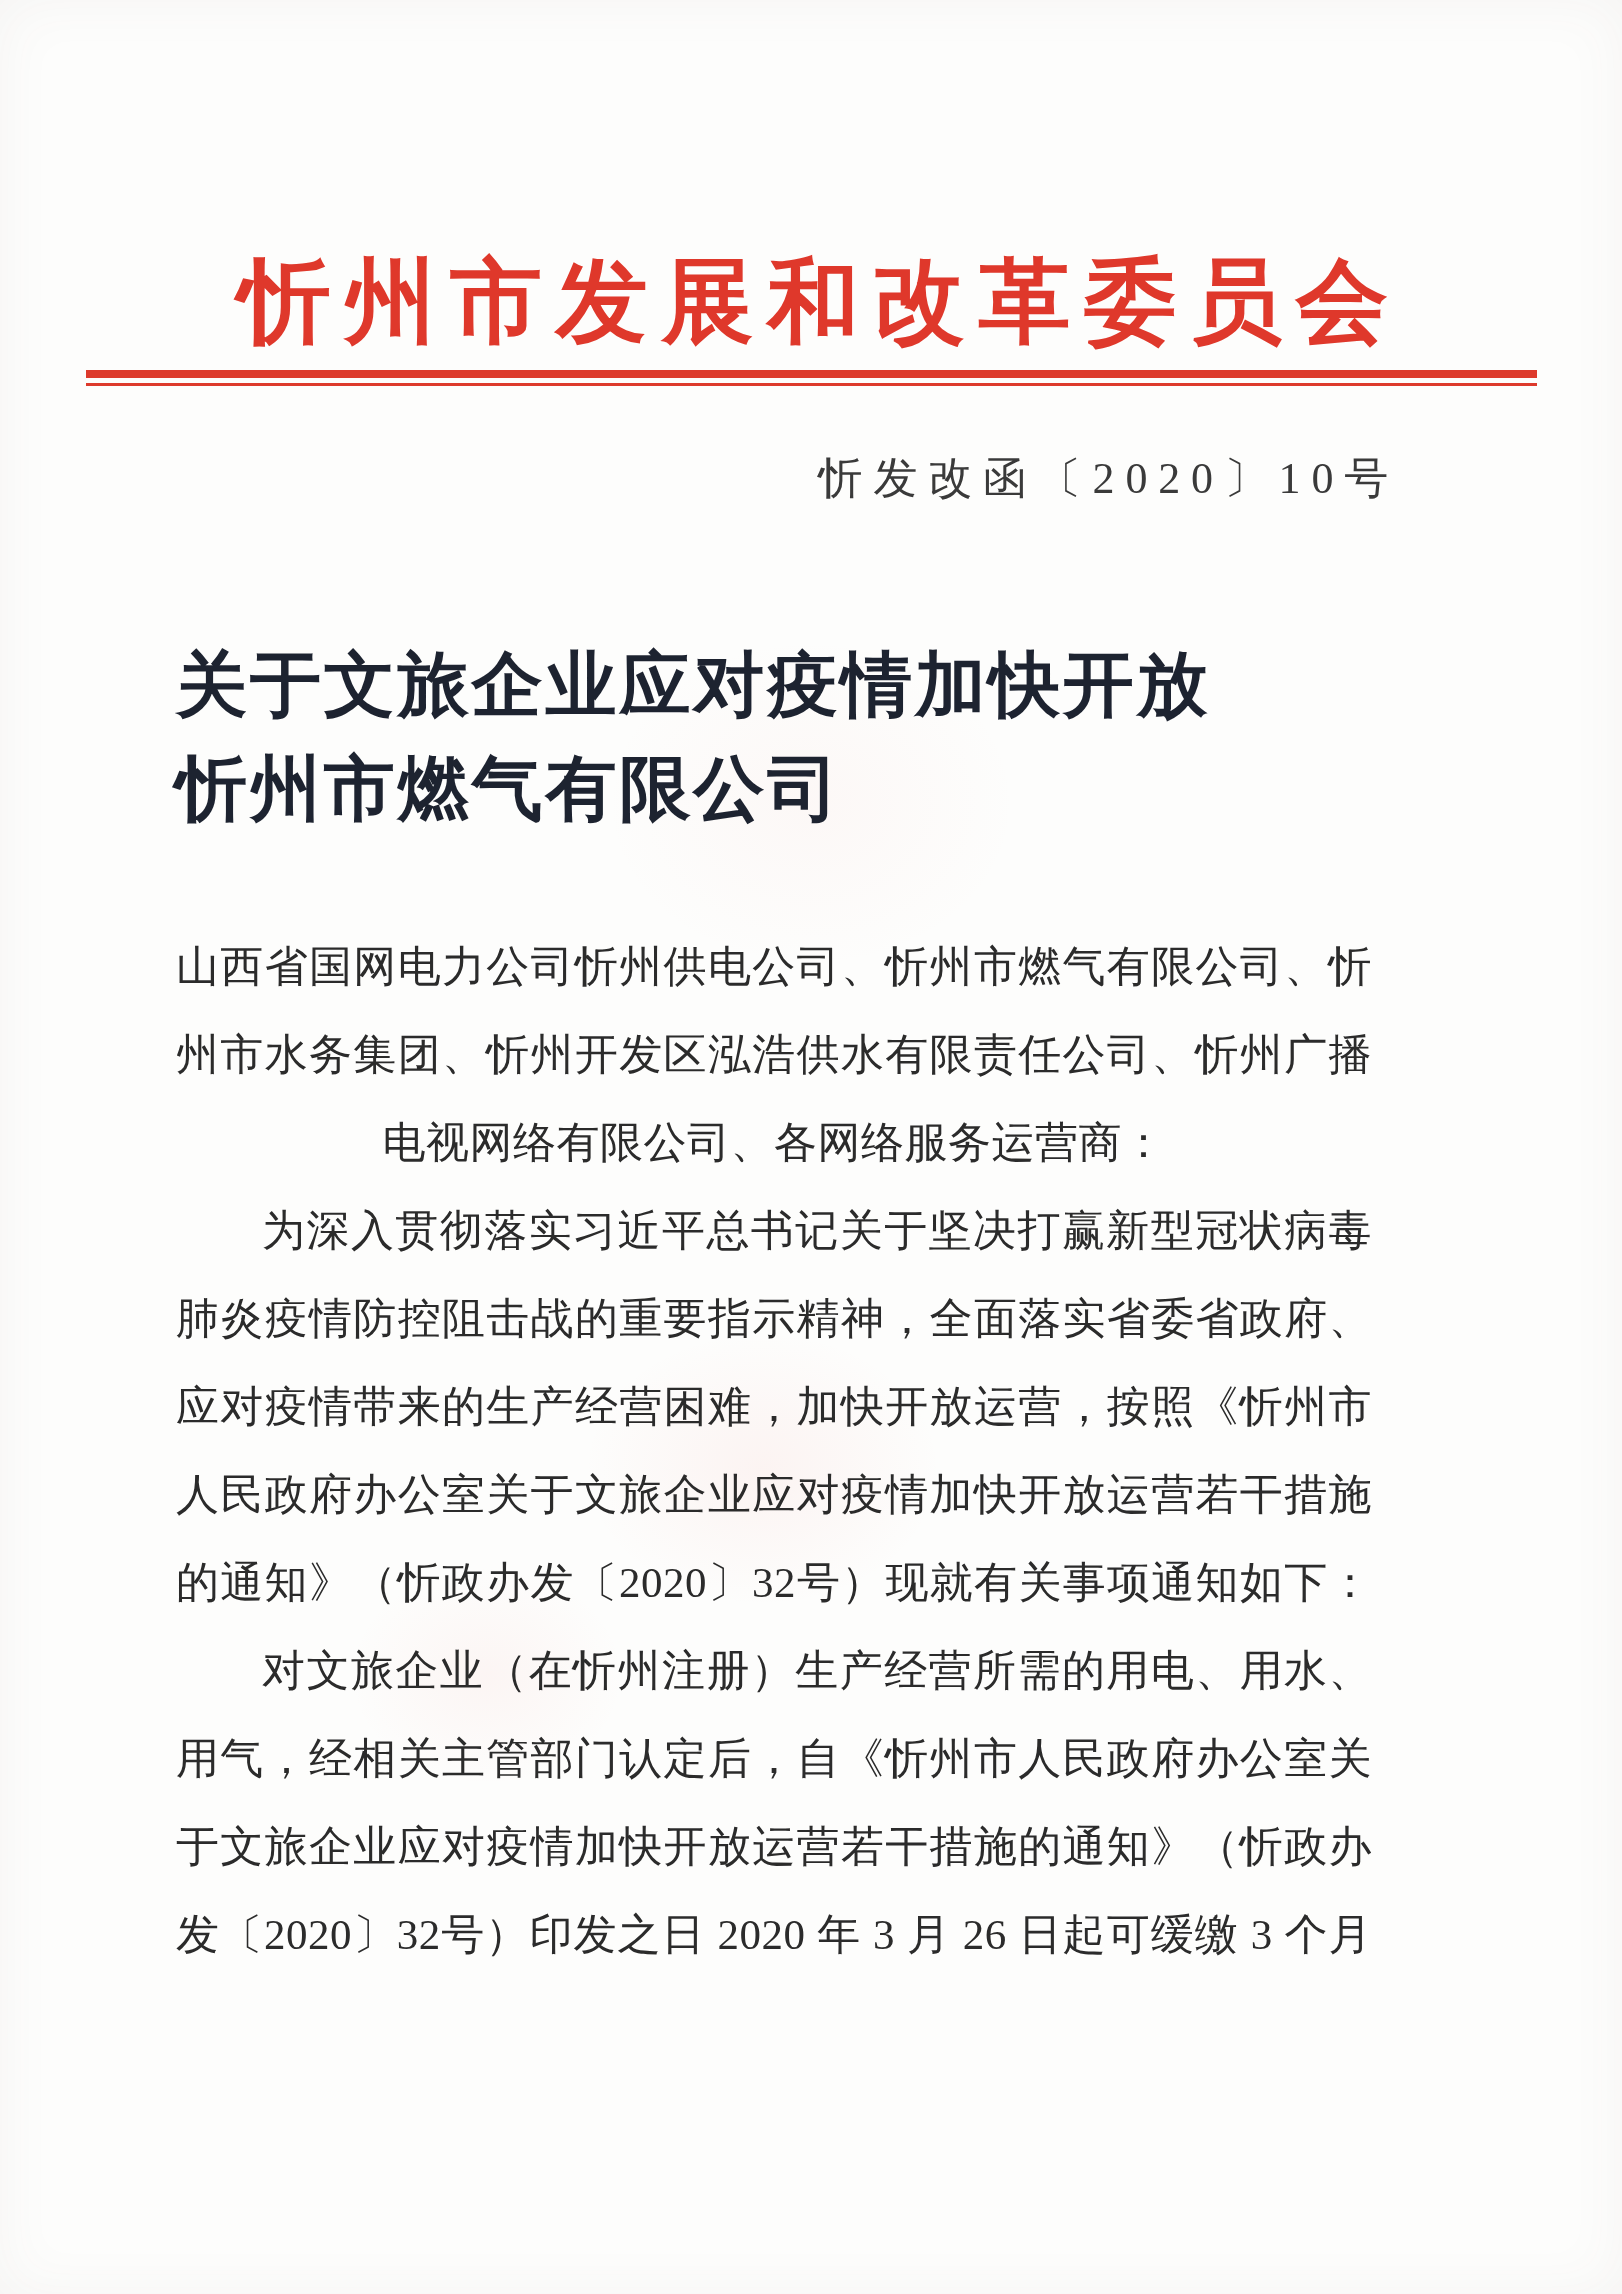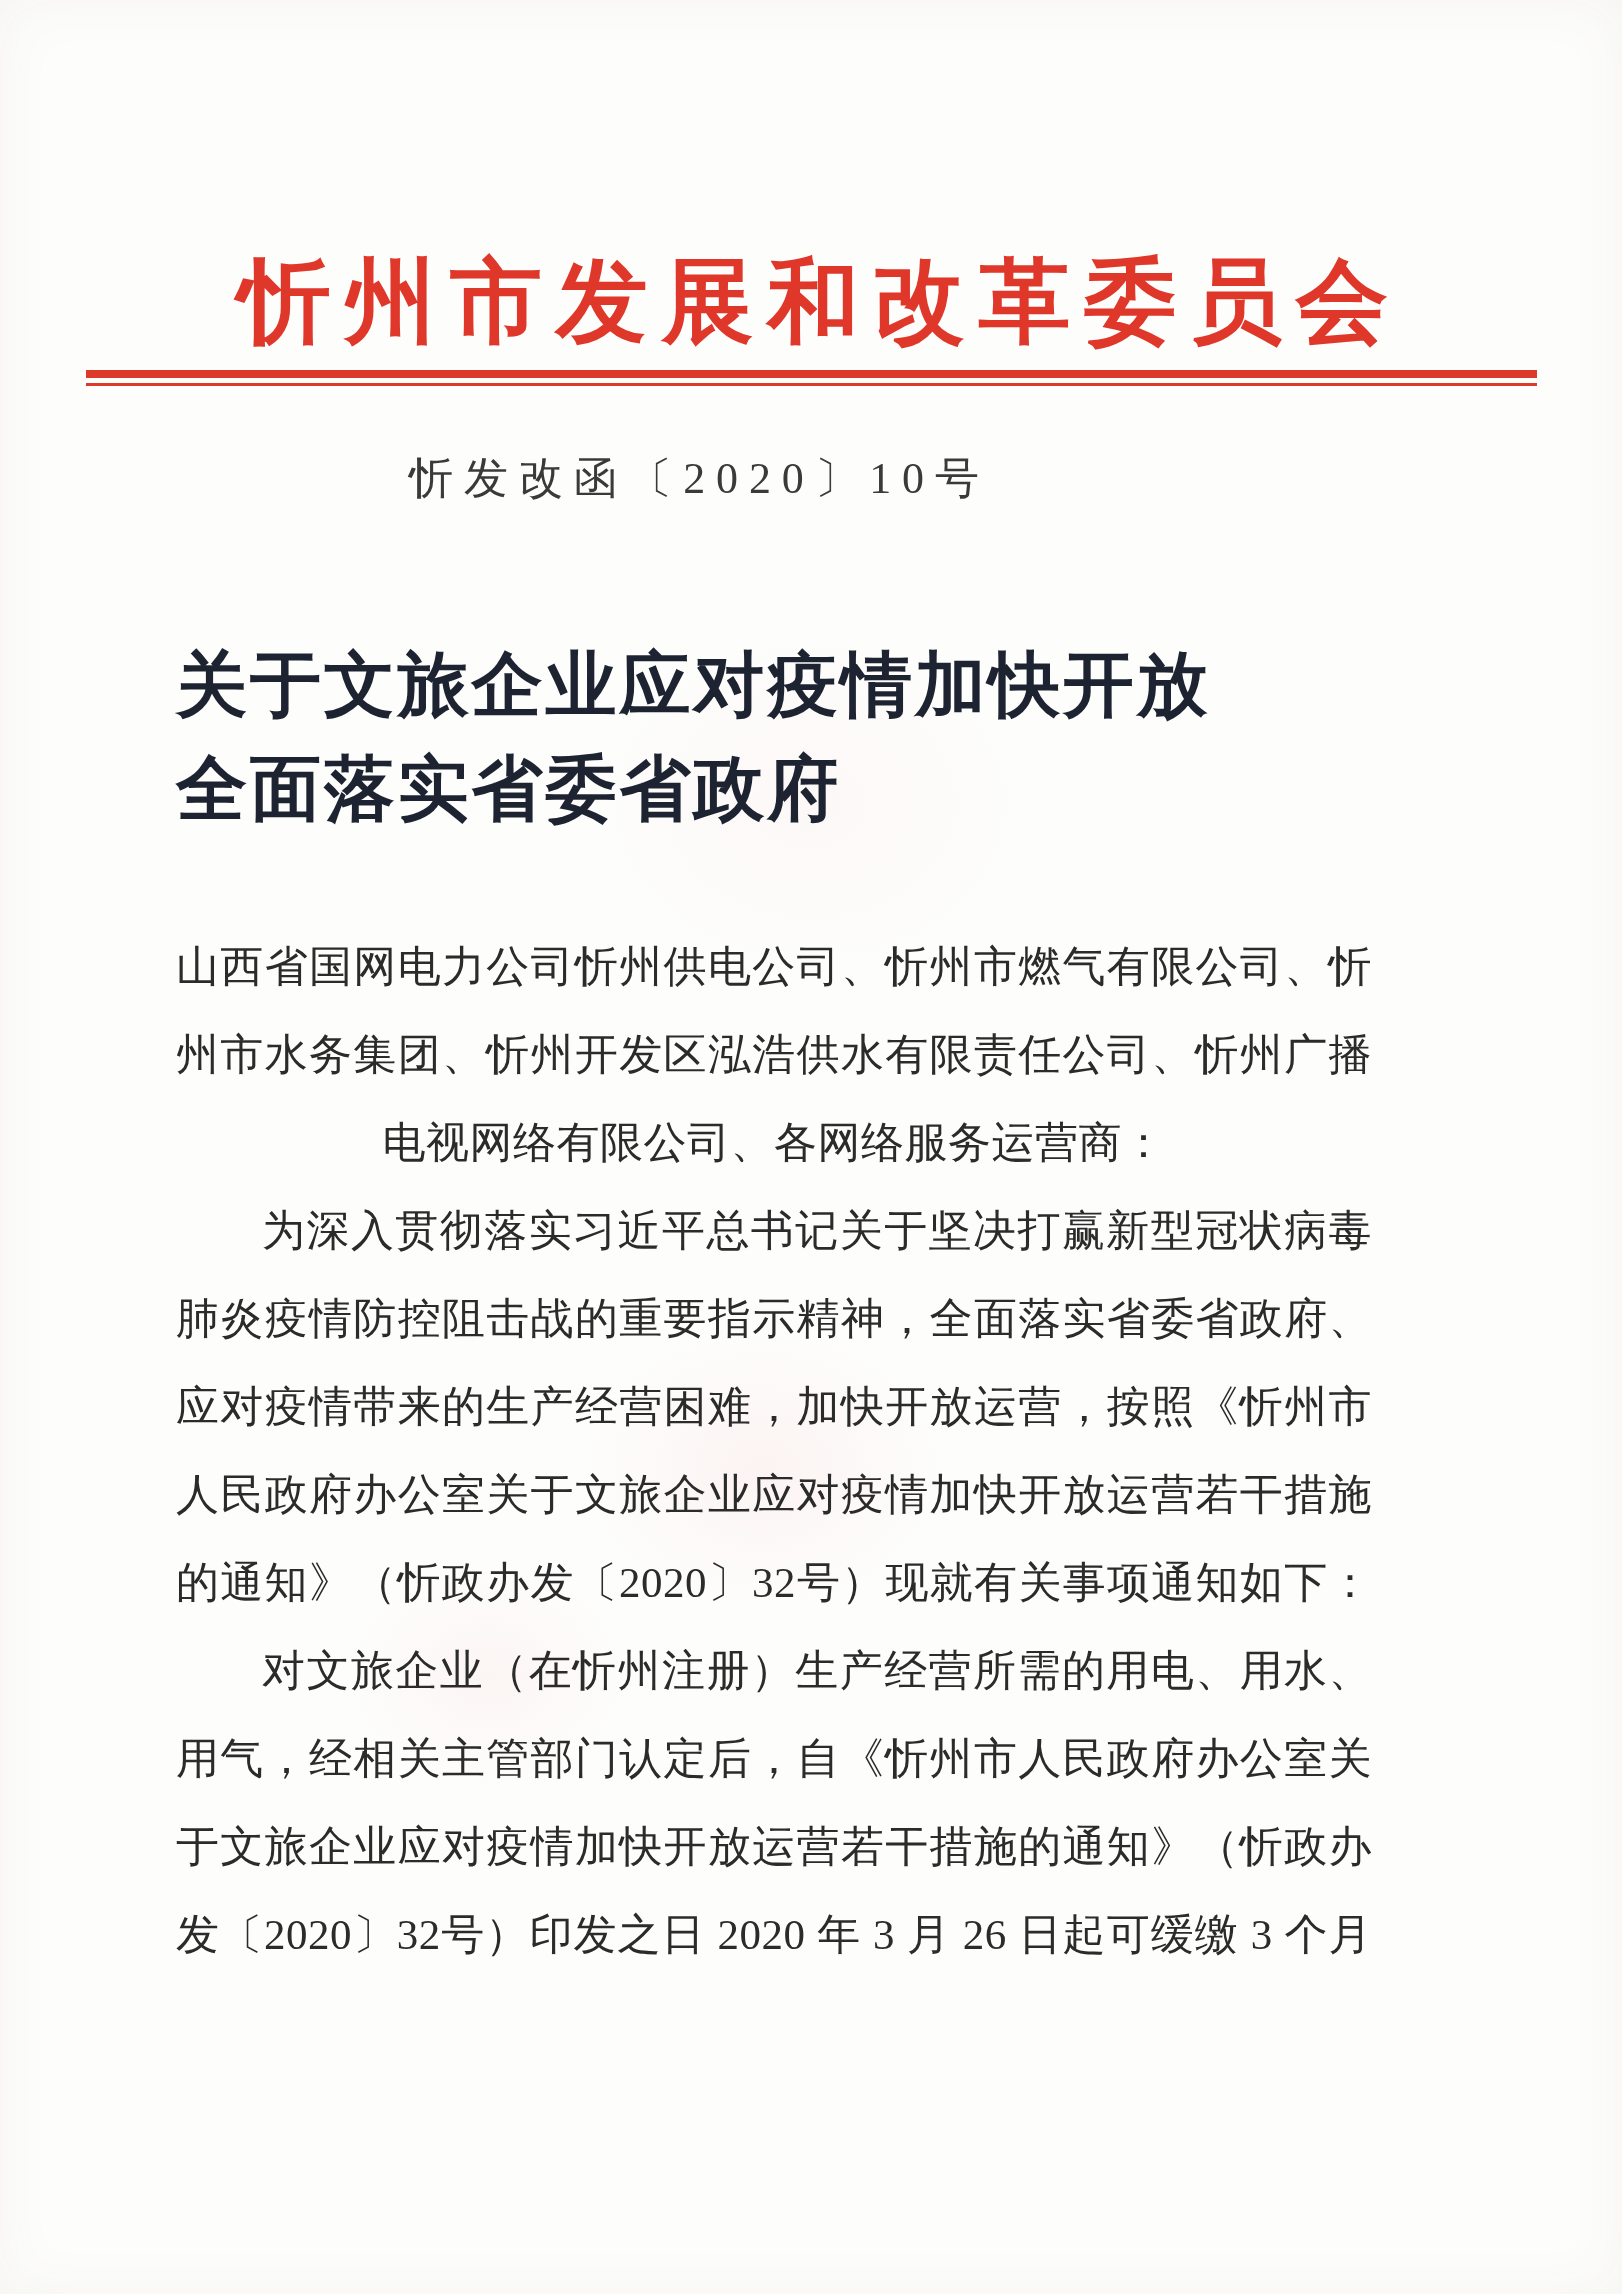--- a/index.html
+++ b/index.html
@@ -53,21 +53,21 @@
     background: #dd3a2c;
   }
 
   .doc-number {
     position: absolute;
     top: 449px;
     left: 0;
     width: 100%;
     box-sizing: border-box;
     padding-right: 223px;
-    text-align: center;
+    text-align: right;
     font-size: 44px;
     line-height: 59px;
     color: #3a3a3a;
     letter-spacing: 10.8px;
     white-space: nowrap;
   }
 
   .doc-title {
     position: absolute;
     top: 633px;
@@ -114,21 +114,21 @@
 
   <div class="letterhead">忻州市发展和改革委员会</div>
 
   <div class="rule-thick"></div>
   <div class="rule-thin"></div>
 
   <div class="doc-number">忻发改函〔2020〕10号</div>
 
   <div class="doc-title">
     <div>关于文旅企业应对疫情加快开放</div>
-    <div>全面落实省委省政府</div>
+    <div>忻州市燃气有限公司</div>
   </div>
 
   <div class="body-block">
     <div class="bline fill">山西省国网电力公司忻州供电公司、忻州市燃气有限公司、忻</div>
     <div class="bline fill">州市水务集团、忻州开发区泓浩供水有限责任公司、忻州广播</div>
     <div class="bline short">电视网络有限公司、各网络服务运营商：</div>
     <div class="bline fill indent">为深入贯彻落实习近平总书记关于坚决打赢新型冠状病毒</div>
     <div class="bline fill">肺炎疫情防控阻击战的重要指示精神，全面落实省委省政府、</div>
     <div class="bline fill">应对疫情带来的生产经营困难，加快开放运营，按照《忻州市</div>
     <div class="bline fill">人民政府办公室关于文旅企业应对疫情加快开放运营若干措施</div>

